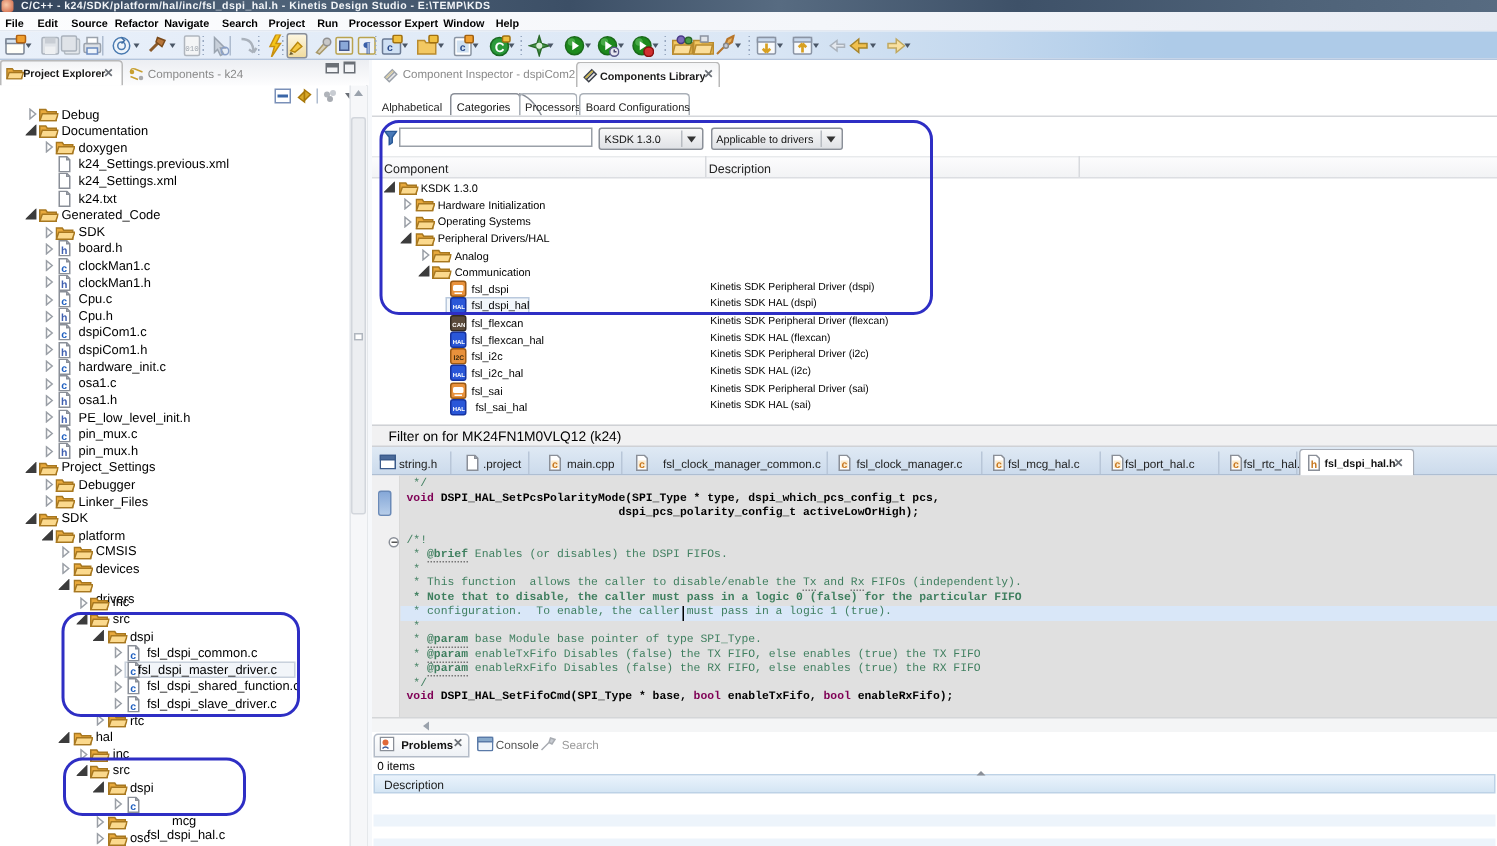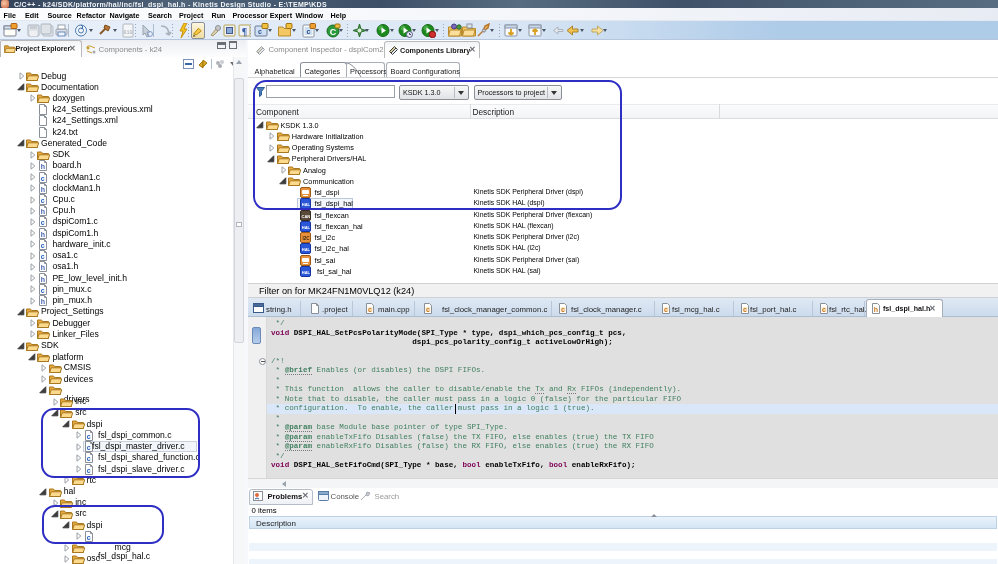--- a/index.html
+++ b/index.html
@@ -609,21 +609,21 @@
 <div style="position:absolute;left:248px;top:76.5px;width:750px;height:1px;background:#d4d6da;"></div>
 <svg style="position:absolute;left:256px;top:87px" width="9" height="10">
     <path d="M0.5 0.5 L8.5 0.5 L5.5 4.5 L5.5 8 L3.5 9.5 L3.5 4.5 Z" fill="#4a7ab8" stroke="#2a5a98"></path>
   </svg>
 <div style="position:absolute;left:266px;top:84.5px;width:129px;height:13px;background:#fff;border:1px solid #9aa0a8;box-sizing:border-box;"></div>
 <div style="position:absolute;left:399px;top:84.5px;width:70px;height:15px;background:linear-gradient(#f8f8f8,#e0e2e6);border:1px solid #8a8f98;border-radius:2px;box-sizing:border-box;"></div>
 <div style="position:absolute;left:403px;top:87.5px;font:normal 7.2px 'Liberation Sans',sans-serif;color:#111;white-space:pre;">KSDK 1.3.0</div>
 <div style="position:absolute;left:458px;top:90.5px;width:0;height:0;border-left:3px solid transparent;border-right:3px solid transparent;border-top:4px solid #333;"></div>
 <div style="position:absolute;left:454px;top:86.5px;width:1px;height:11px;background:#b8bcc2;"></div>
 <div style="position:absolute;left:473.5px;top:84.5px;width:88px;height:15px;background:linear-gradient(#f8f8f8,#e0e2e6);border:1px solid #8a8f98;border-radius:2px;box-sizing:border-box;"></div>
-<div style="position:absolute;left:477.5px;top:87.5px;font:normal 7.2px 'Liberation Sans',sans-serif;color:#111;white-space:pre;">Processors to project</div>
+<div style="position:absolute;left:477.5px;top:87.5px;font:normal 7.2px 'Liberation Sans',sans-serif;color:#111;white-space:pre;">Applicable to drivers</div>
 <div style="position:absolute;left:550.5px;top:90.5px;width:0;height:0;border-left:3px solid transparent;border-right:3px solid transparent;border-top:4px solid #333;"></div>
 <div style="position:absolute;left:546.5px;top:86.5px;width:1px;height:11px;background:#b8bcc2;"></div>
 <div style="position:absolute;left:248px;top:104px;width:750px;height:15px;background:linear-gradient(#fcfcfd,#f2f3f5);border-bottom:1px solid #dcdee2;border-top:1px solid #e8eaec;box-sizing:border-box;"></div>
 <div style="position:absolute;left:256px;top:107px;font:normal 8.3px 'Liberation Sans',sans-serif;color:#222;white-space:pre;">Component</div>
 <div style="position:absolute;left:472.5px;top:107px;font:normal 8.3px 'Liberation Sans',sans-serif;color:#222;white-space:pre;">Description</div>
 <div style="position:absolute;left:470px;top:104px;width:1px;height:14px;background:#d8dade;"></div>
 <div style="position:absolute;left:719px;top:104px;width:1px;height:14px;background:#d8dade;"></div>
 <div style="position:absolute;left:297px;top:198.1px;width:56px;height:12px;background:#f3f7fb;border:1px solid #bac9dd;box-sizing:border-box;"></div>
 <svg style="position:absolute;left:256.0px;top:121.2px" width="8" height="8">
     <path d="M6.8 0.8 L6.8 6.8 L0.8 6.8 Z" fill="#3c3c3c" stroke="#3c3c3c"></path>
@@ -774,21 +774,21 @@
 <div style="position:absolute;left:267px;top:404px;width:731px;height:10px;background:#d9e7f8;"></div>
 <div style="position:absolute;left:259px;top:358px;width:7px;height:7px;border:1px solid #8a8f98;border-radius:50%;background:#fff;box-sizing:border-box;"></div>
 <div style="position:absolute;left:260.5px;top:360.8px;width:4px;height:1px;background:#555;"></div>
 <div style="position:absolute;left:271.0px;top:319.20px;font:bold 7.6px/9.45px 'Liberation Mono',monospace;white-space:pre;letter-spacing:0;"><span style="color:#3f7f5f;font-weight:normal;"> */</span></div>
 <div style="position:absolute;left:271.0px;top:328.65px;font:bold 7.6px/9.45px 'Liberation Mono',monospace;white-space:pre;letter-spacing:0;"><span style="color:#7f0055;font-weight:bold;">void</span><span style="color:#000;"> DSPI_HAL_SetPcsPolarityMode(SPI_Type * type, dspi_which_pcs_config_t pcs,</span></div>
 <div style="position:absolute;left:271.0px;top:338.10px;font:bold 7.6px/9.45px 'Liberation Mono',monospace;white-space:pre;letter-spacing:0;"><span style="color:#000;">                               </span><span style="color:#000;">dspi_pcs_polarity_config_t activeLowOrHigh);</span></div>
 <div style="position:absolute;left:271.0px;top:357.00px;font:bold 7.6px/9.45px 'Liberation Mono',monospace;white-space:pre;letter-spacing:0;"><span style="color:#3f7f5f;font-weight:normal;">/*!</span></div>
 <div style="position:absolute;left:271.0px;top:366.45px;font:bold 7.6px/9.45px 'Liberation Mono',monospace;white-space:pre;letter-spacing:0;"><span style="color:#3f7f5f;font-weight:normal;"> * </span><span style="color:#3f7f5f;font-weight:bold;border-bottom:1px dotted #777;">@brief</span><span style="color:#3f7f5f;font-weight:normal;"> Enables (or disables) the DSPI FIFOs.</span></div>
 <div style="position:absolute;left:271.0px;top:375.90px;font:bold 7.6px/9.45px 'Liberation Mono',monospace;white-space:pre;letter-spacing:0;"><span style="color:#3f7f5f;font-weight:normal;"> *</span></div>
 <div style="position:absolute;left:271.0px;top:385.35px;font:bold 7.6px/9.45px 'Liberation Mono',monospace;white-space:pre;letter-spacing:0;"><span style="color:#3f7f5f;font-weight:normal;"> * This function  allows the caller to disable/enable the </span><span style="color:#3f7f5f;font-weight:normal;border-bottom:1px dotted #777;">Tx</span><span style="color:#3f7f5f;font-weight:normal;"> and </span><span style="color:#3f7f5f;font-weight:normal;border-bottom:1px dotted #777;">Rx</span><span style="color:#3f7f5f;font-weight:normal;"> FIFOs (independently).</span></div>
-<div style="position:absolute;left:271.0px;top:394.80px;font:bold 7.6px/9.45px 'Liberation Mono',monospace;white-space:pre;letter-spacing:0;"><span style="color:#3f7f5f;font-weight:normal;"> * Note that to disable, the caller must pass in a logic 0 (false) for the particular FIFO</span></div>
+<div style="position:absolute;left:271.0px;top:394.80px;font:bold 7.6px/9.45px 'Liberation Mono',monospace;white-space:pre;letter-spacing:0;"><span style="color:#3f7f5f;font-weight:bold;"> * Note that to disable, the caller must pass in a logic 0 (false) for the particular FIFO</span></div>
 <div style="position:absolute;left:271.0px;top:404.25px;font:bold 7.6px/9.45px 'Liberation Mono',monospace;white-space:pre;letter-spacing:0;"><span style="color:#3f7f5f;font-weight:normal;"> * configuration.  To enable, the caller must pass in a logic 1 (true).</span></div>
 <div style="position:absolute;left:271.0px;top:413.70px;font:bold 7.6px/9.45px 'Liberation Mono',monospace;white-space:pre;letter-spacing:0;"><span style="color:#3f7f5f;font-weight:normal;"> *</span></div>
 <div style="position:absolute;left:271.0px;top:423.15px;font:bold 7.6px/9.45px 'Liberation Mono',monospace;white-space:pre;letter-spacing:0;"><span style="color:#3f7f5f;font-weight:normal;"> * </span><span style="color:#3f7f5f;font-weight:bold;border-bottom:1px dotted #777;">@param</span><span style="color:#3f7f5f;font-weight:normal;"> base Module base pointer of type SPI_Type.</span></div>
 <div style="position:absolute;left:271.0px;top:432.60px;font:bold 7.6px/9.45px 'Liberation Mono',monospace;white-space:pre;letter-spacing:0;"><span style="color:#3f7f5f;font-weight:normal;"> * </span><span style="color:#3f7f5f;font-weight:bold;border-bottom:1px dotted #777;">@param</span><span style="color:#3f7f5f;font-weight:normal;"> enableTxFifo Disables (false) the TX FIFO, else enables (true) the TX FIFO</span></div>
 <div style="position:absolute;left:271.0px;top:442.05px;font:bold 7.6px/9.45px 'Liberation Mono',monospace;white-space:pre;letter-spacing:0;"><span style="color:#3f7f5f;font-weight:normal;"> * </span><span style="color:#3f7f5f;font-weight:bold;border-bottom:1px dotted #777;">@param</span><span style="color:#3f7f5f;font-weight:normal;"> enableRxFifo Disables (false) the RX FIFO, else enables (true) the RX FIFO</span></div>
 <div style="position:absolute;left:271.0px;top:451.50px;font:bold 7.6px/9.45px 'Liberation Mono',monospace;white-space:pre;letter-spacing:0;"><span style="color:#3f7f5f;font-weight:normal;"> */</span></div>
 <div style="position:absolute;left:271.0px;top:460.95px;font:bold 7.6px/9.45px 'Liberation Mono',monospace;white-space:pre;letter-spacing:0;"><span style="color:#7f0055;font-weight:bold;">void</span><span style="color:#000;"> DSPI_HAL_SetFifoCmd(SPI_Type * base, </span><span style="color:#7f0055;font-weight:bold;">bool</span><span style="color:#000;"> enableTxFifo, </span><span style="color:#7f0055;font-weight:bold;">bool</span><span style="color:#000;"> enableRxFifo);</span></div>
 <div style="position:absolute;left:455px;top:404px;width:1px;height:10px;background:#000;z-index:20;"></div>
 <div style="position:absolute;left:248px;top:478px;width:750px;height:11px;background:#f4f5f6;border-top:1px solid #d4d6d8;box-sizing:border-box;"></div>
 <div style="position:absolute;left:282px;top:481px;width:0;height:0;border-top:3px solid transparent;border-bottom:3px solid transparent;border-right:4px solid #9aa2ac;"></div>

